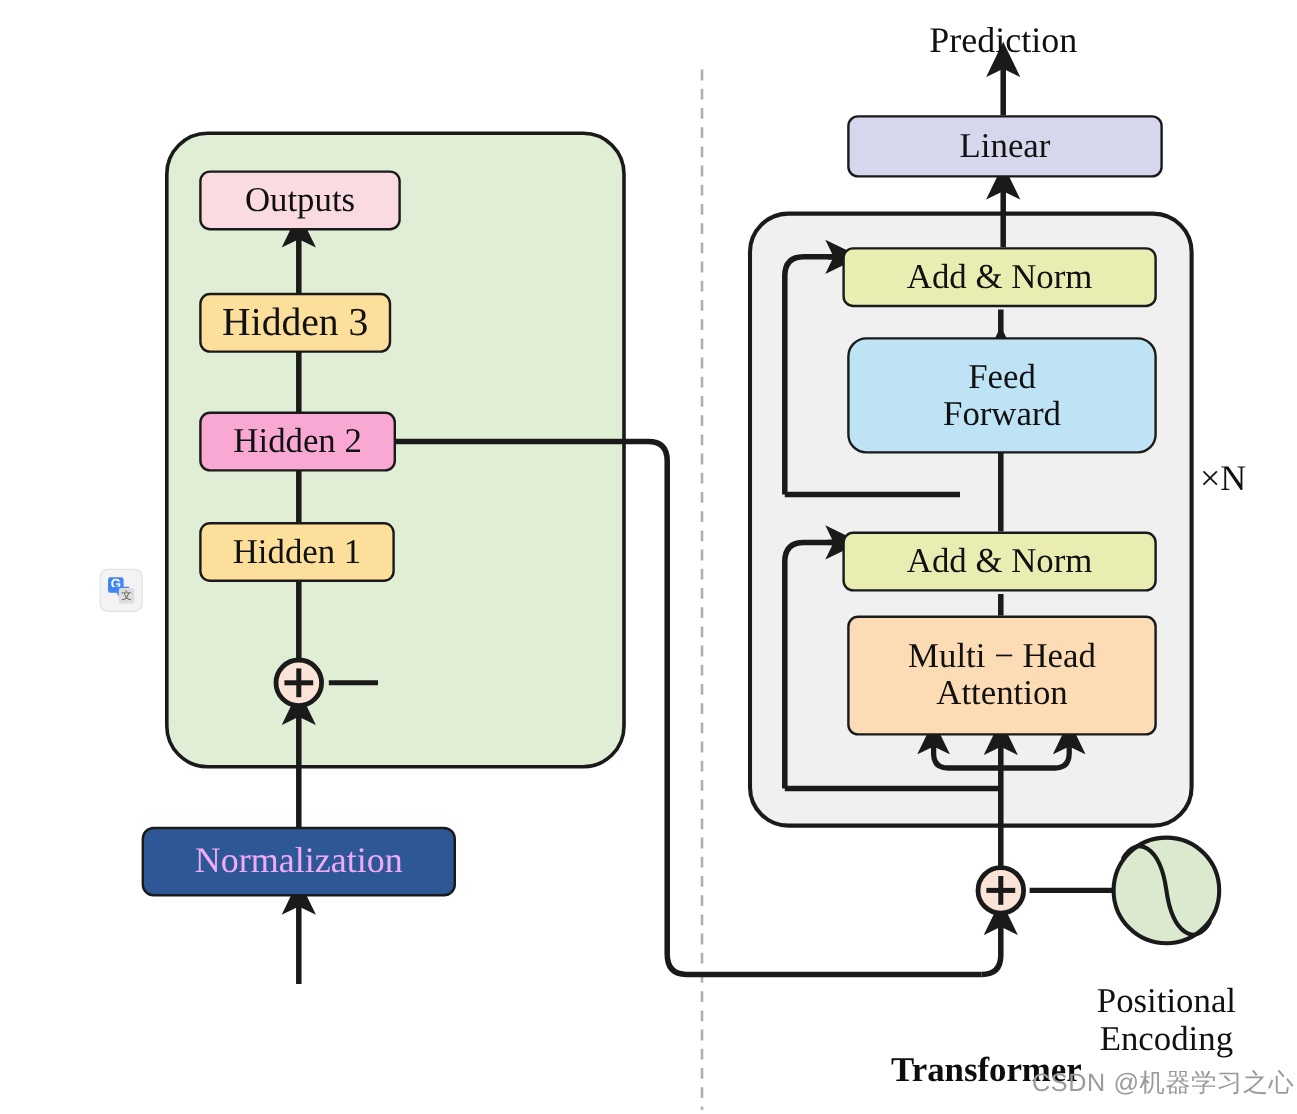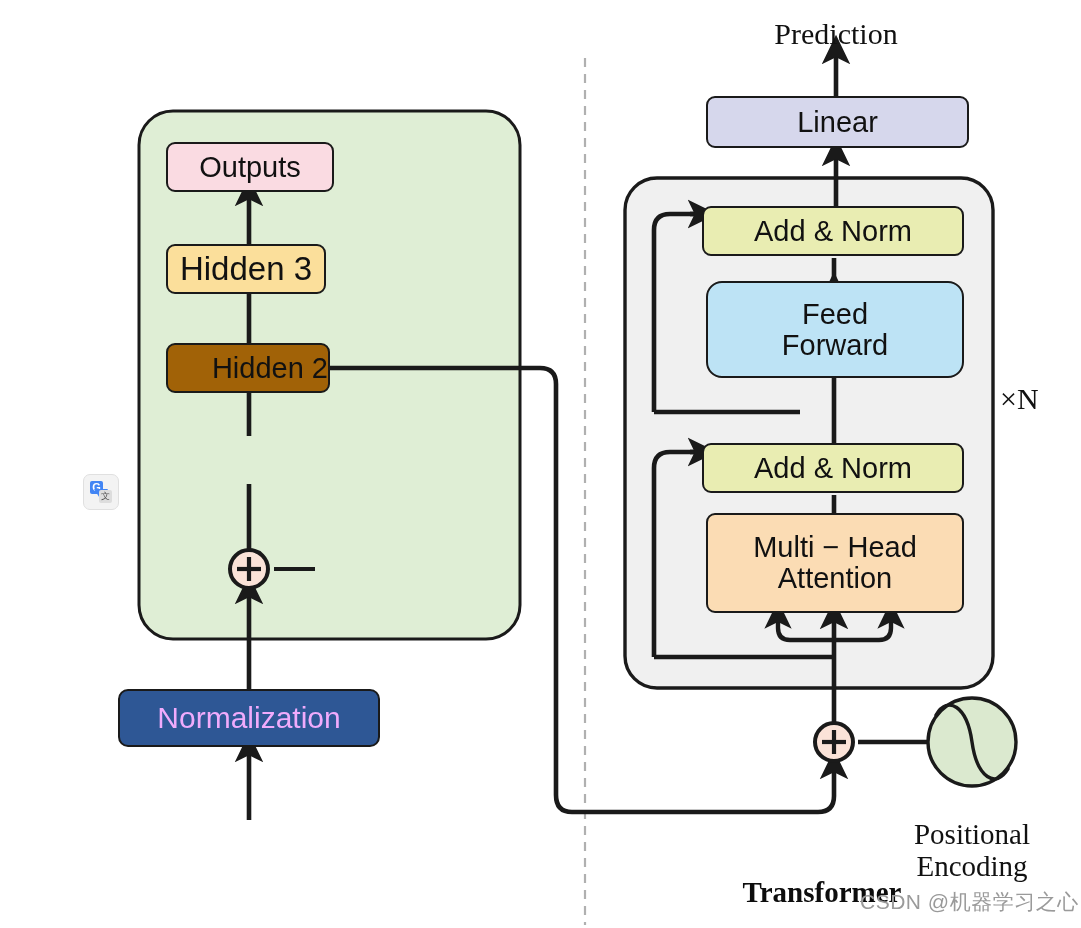--- a/index.html
+++ b/index.html
@@ -23,21 +23,21 @@
   }
   .node {
     position: absolute;
     box-sizing: border-box;
     border: 2.2px solid #1a1a1a;
     border-radius: 9px;
     display: flex;
     align-items: center;
     justify-content: center;
     text-align: center;
-    font-family: Liberation Sans, sans-serif;
+    font-family: Liberation Serif, serif;
     color: #111111;
     line-height: 1.06;
     z-index: 5;
     white-space: pre-line;
   }
   .plain-label {
     position: absolute;
     text-align: center;
     color: #111111;
     font-family: "Liberation Serif", "DejaVu Serif", serif;
@@ -174,24 +174,27 @@
   </svg>
 
   <div class="node" style="left:166px; top:142px; width:168px; height:50px; font-size:29px; background:#fadbe2;">
     <span>Outputs</span>
   </div>
 
   <div class="node" style="left:166px; top:244px; width:160px; height:50px; font-size:33px; background:#fbdf9b;">
     <span>Hidden 3</span>
   </div>
 
-  <div class="node" style="left:166px; top:343px; width:164px; height:50px; font-size:29px; background:#a16207;justify-content:flex-end;">
+  <div class="node" style="left:166px; top:343px; width:164px; height:50px; font-size:29px; background:#f9a8d4;">
     <span>Hidden 2</span>
   </div>
 
+  <div class="node" style="left:166px; top:435px; width:163px; height:50px; font-size:29px; background:#fbdf9b;">
+    <span>Hidden 1</span>
+  </div>
 
 
   <div class="node" style="left:118px; top:689px; width:262px; height:58px; font-size:30px; background:#2e5795; color:#f0abfc; border-radius:10px;">
     <span>Normalization</span>
   </div>
 
 
 
   <div class="plain-label" style="left:716px; top:17px; width:240px; font-size:30px;">
     <span>Prediction</span>

